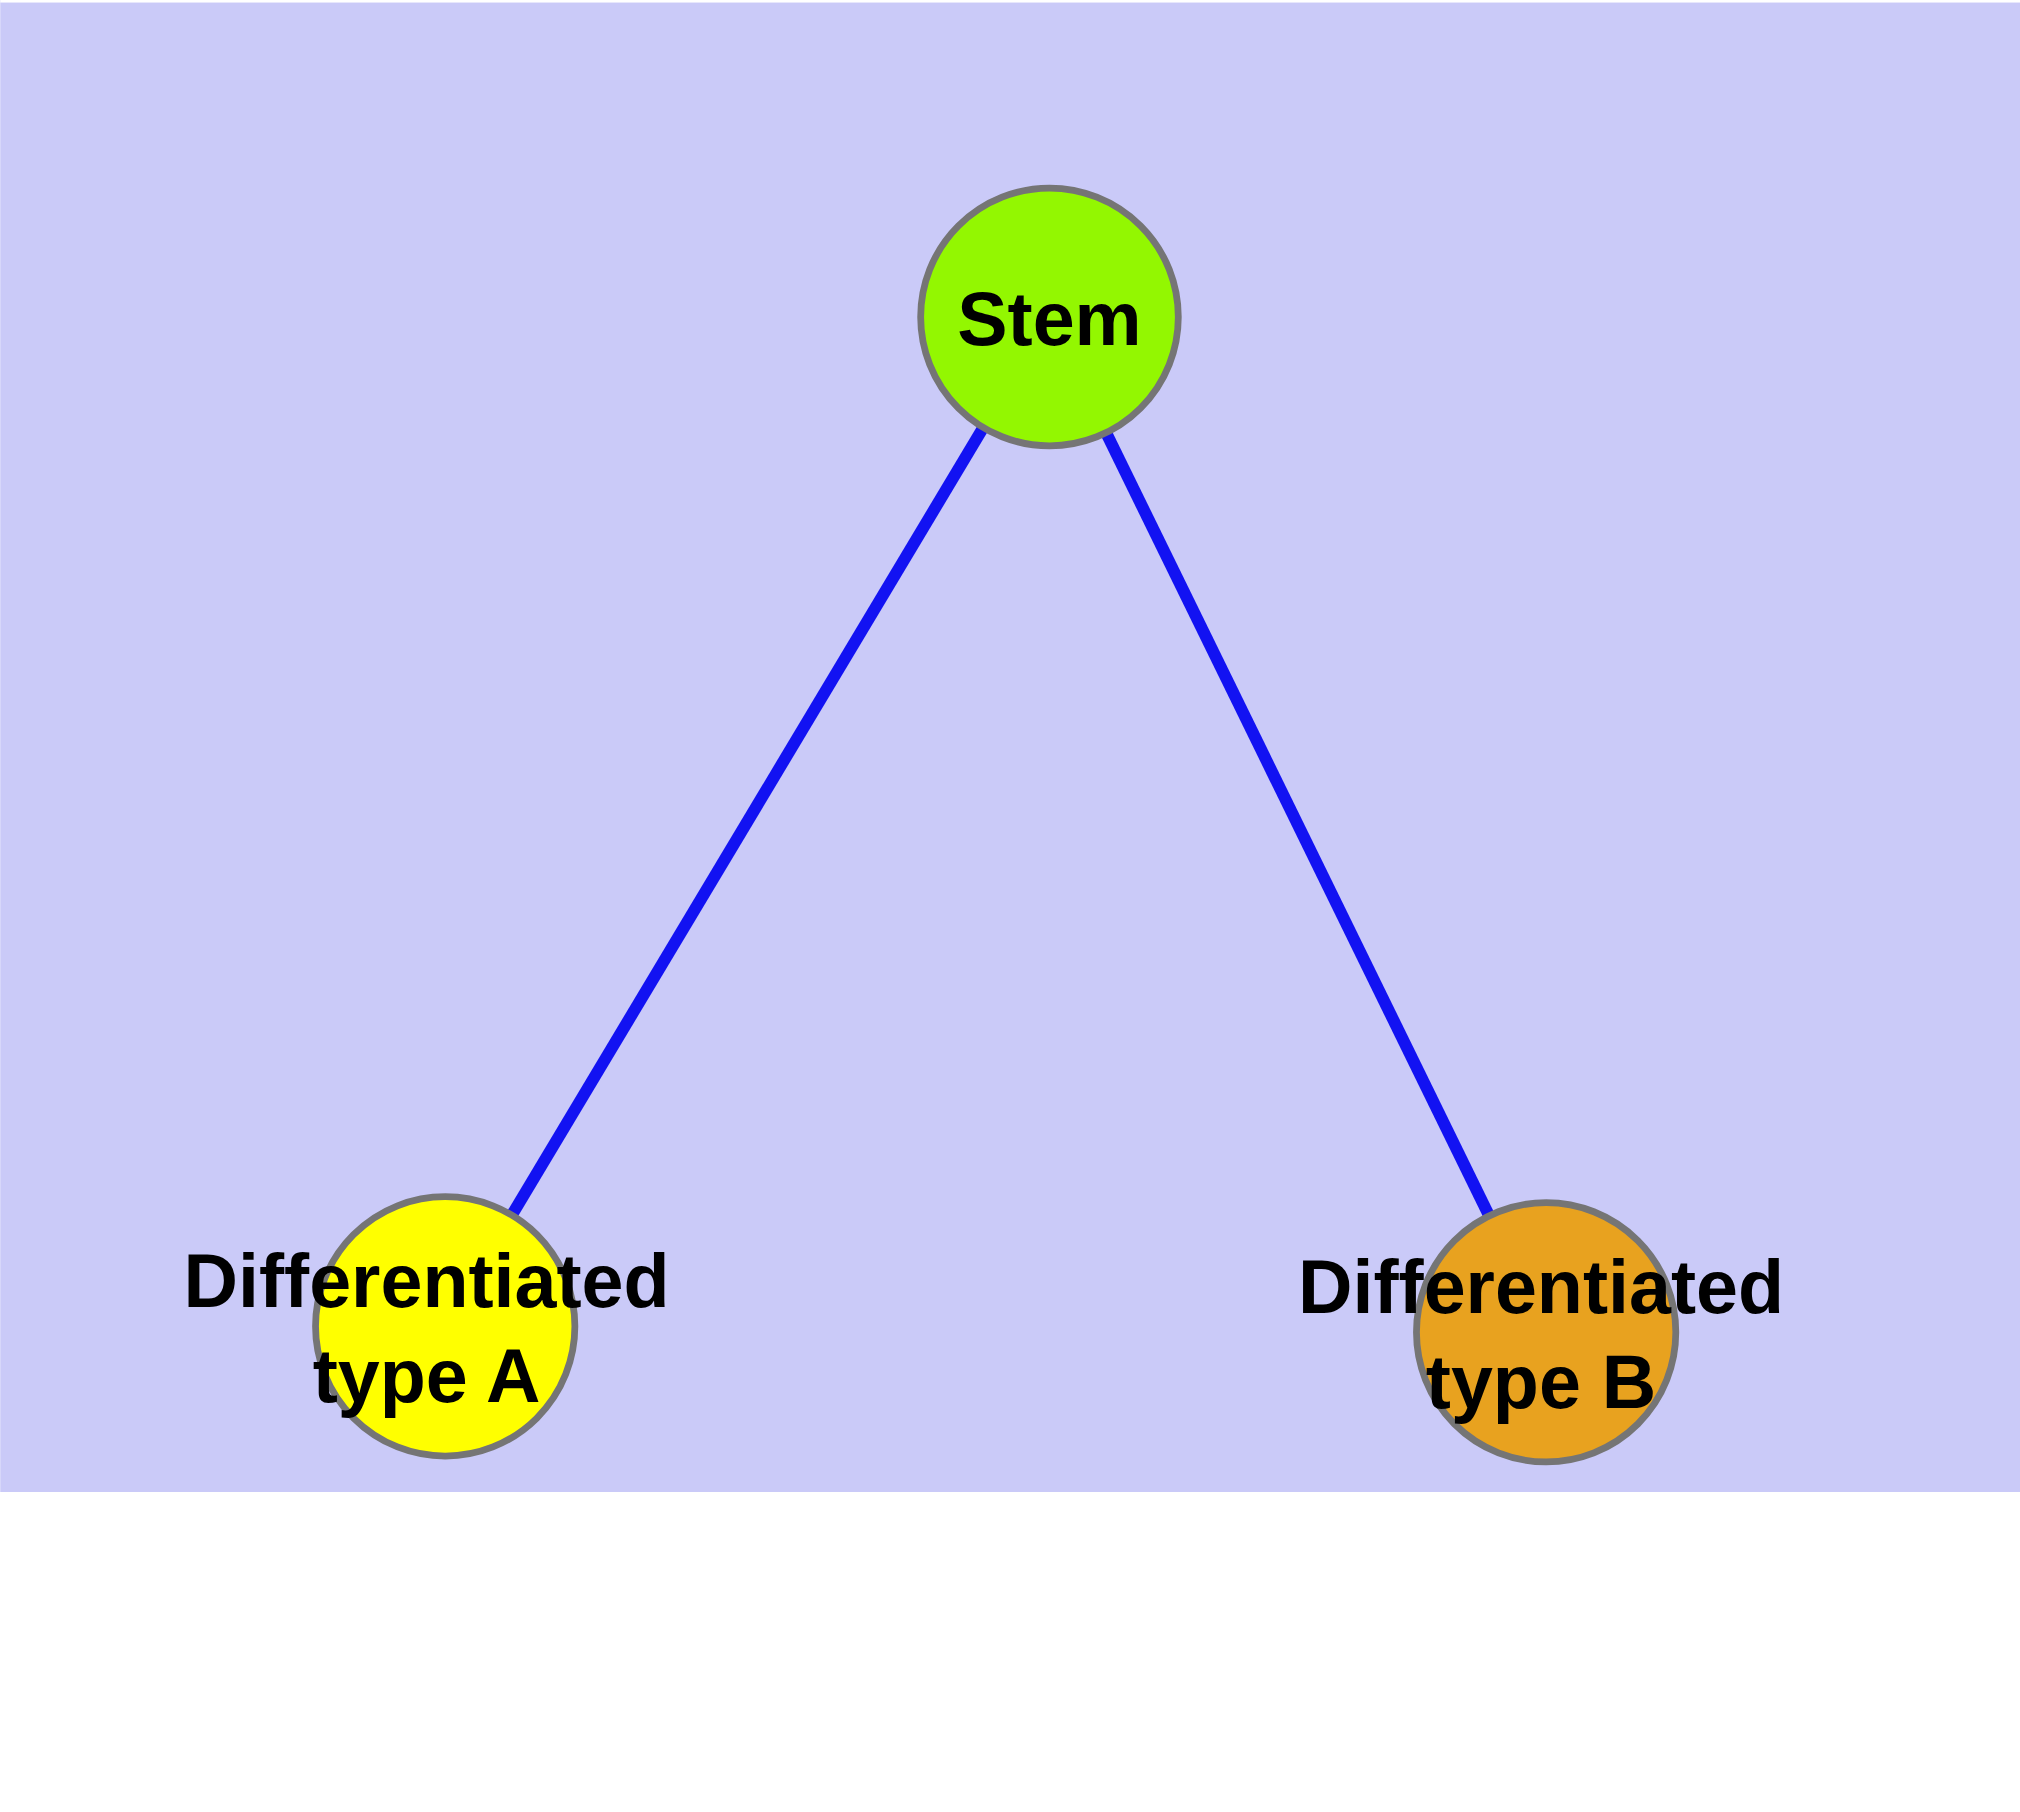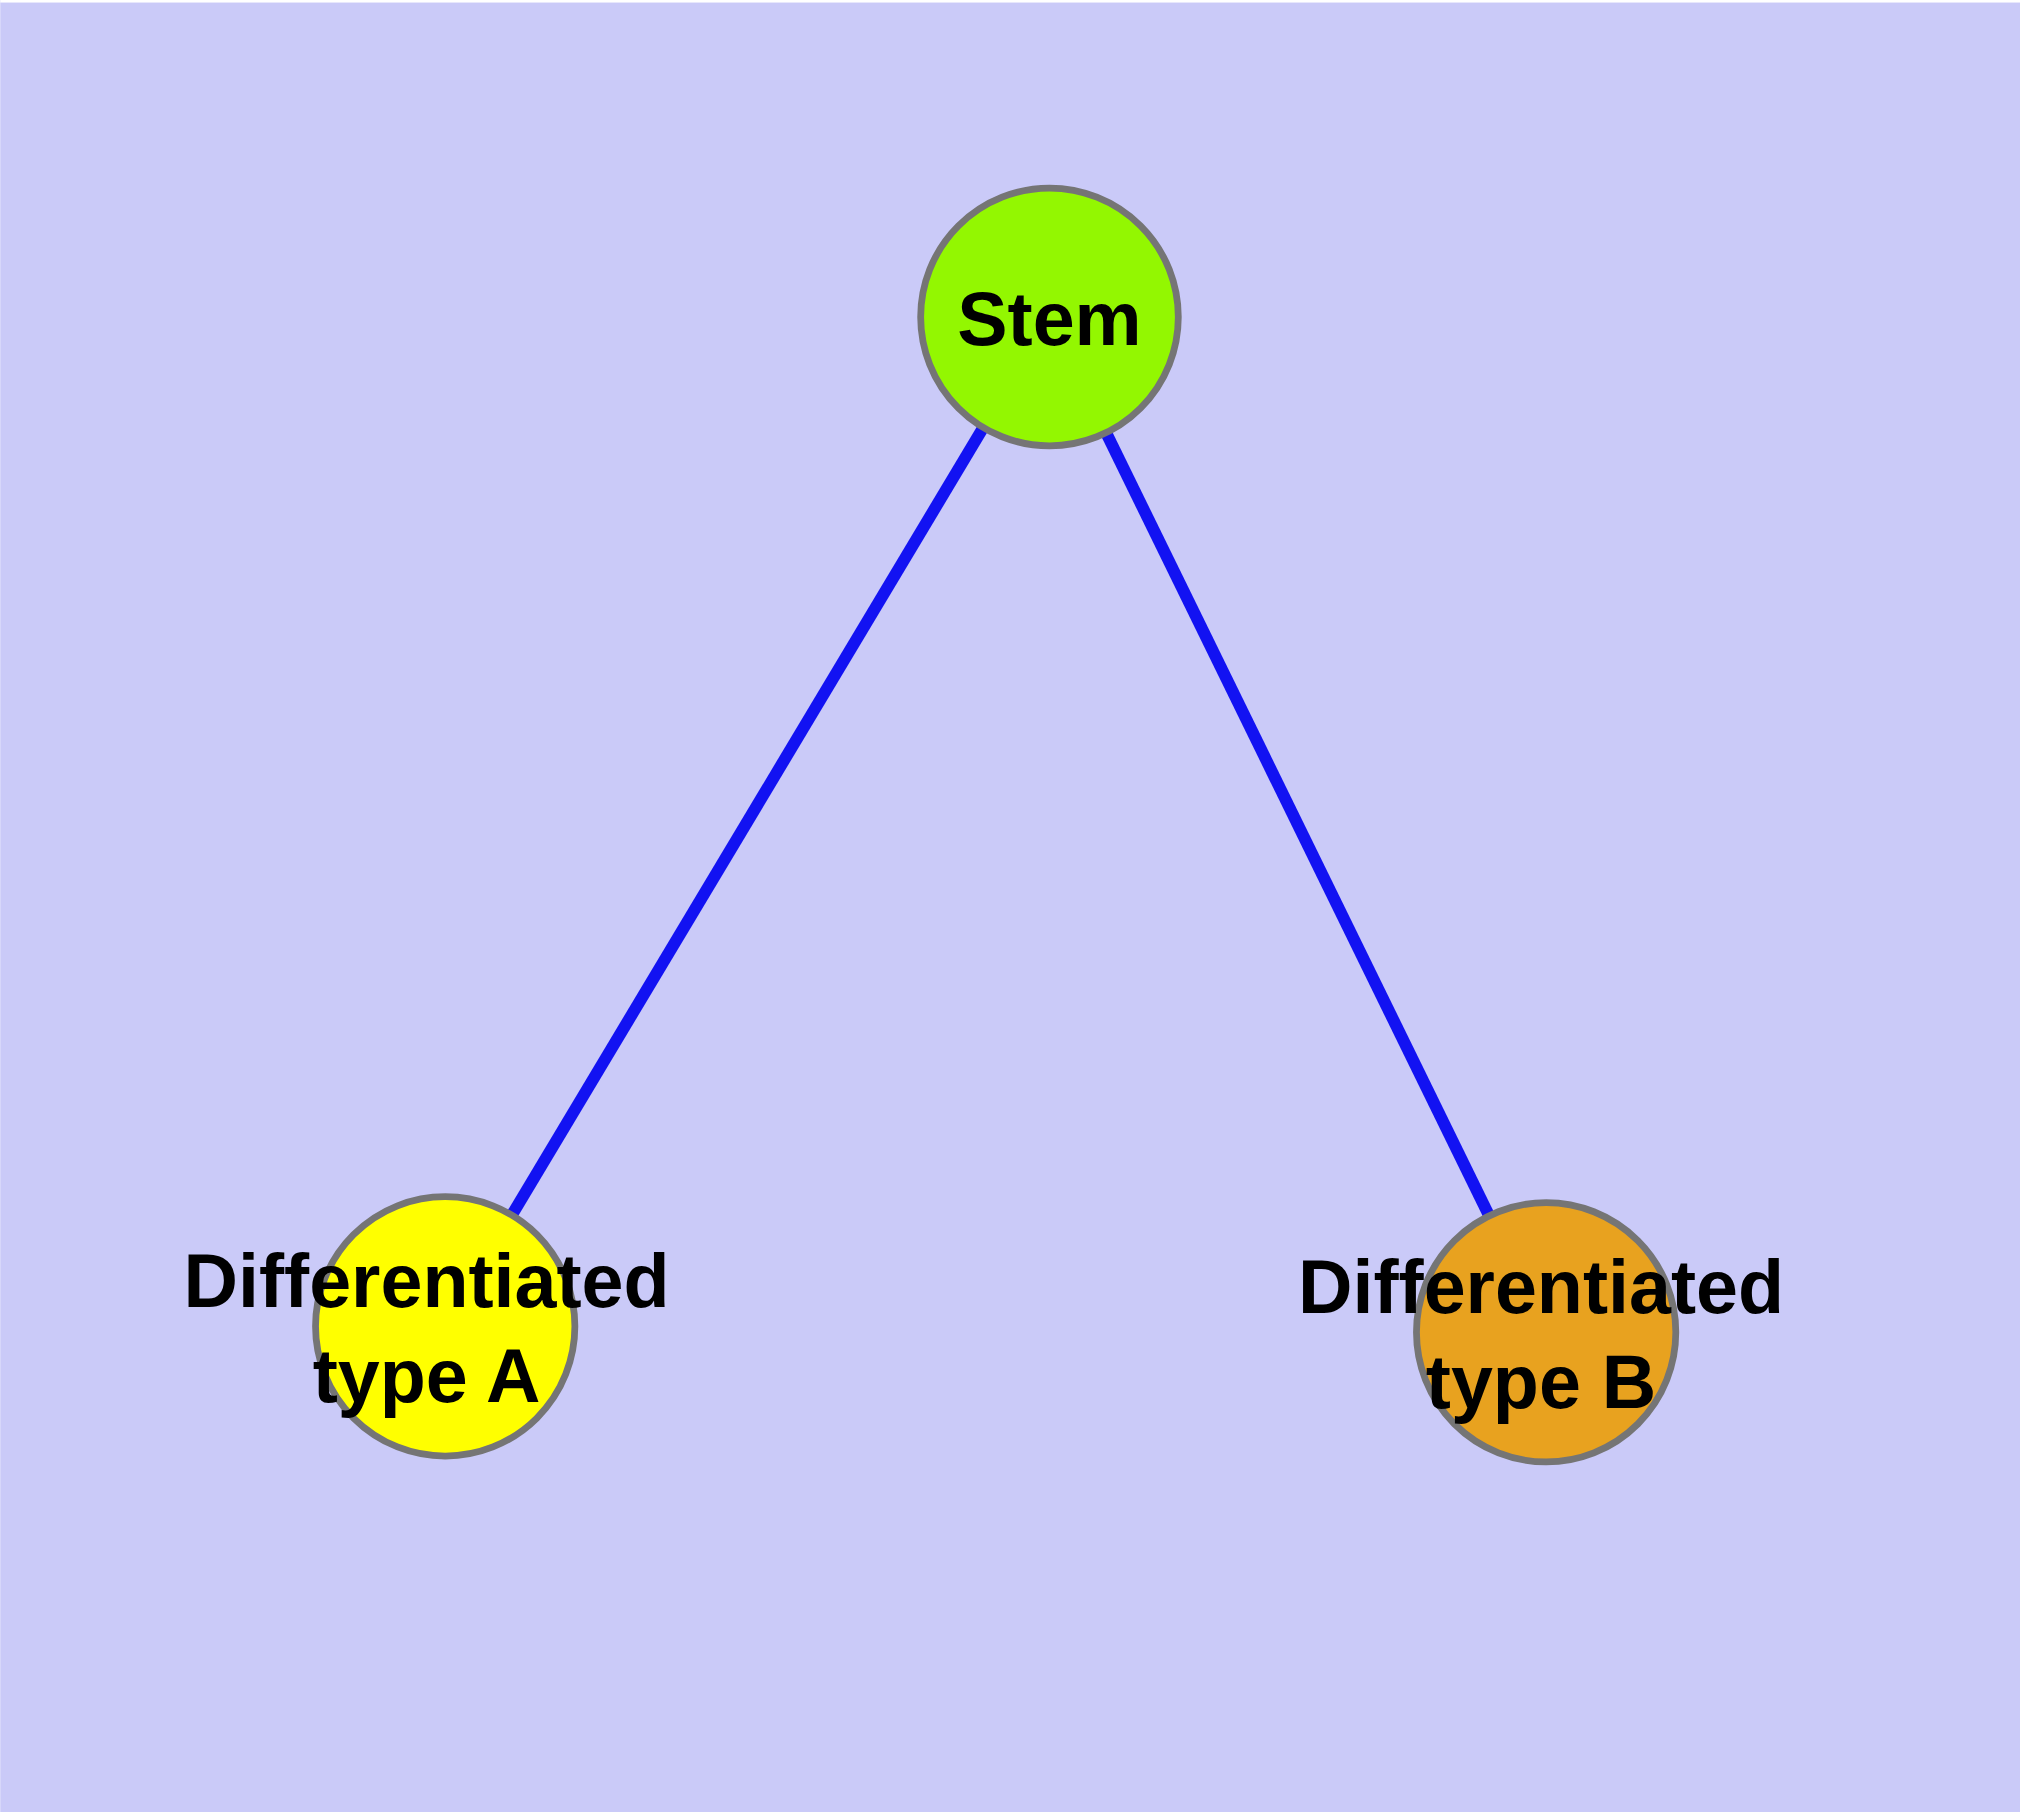--- a/index.html
+++ b/index.html
@@ -3,21 +3,21 @@
 <meta charset="utf-8">
 <style>
   html, body {
     margin: 0;
     padding: 0;
     background: #ffffff;
   }
   .canvas-wrap {
     position: relative;
     width: 2021px;
-    height: 1812px;
+    height: 1492px;
     overflow: hidden;
   }
   svg {
     display: block;
     width: 2021px;
     height: 1812px;
   }
   .node-label {
     font-family: "Liberation Sans", "DejaVu Sans", sans-serif;
     font-weight: 700;

